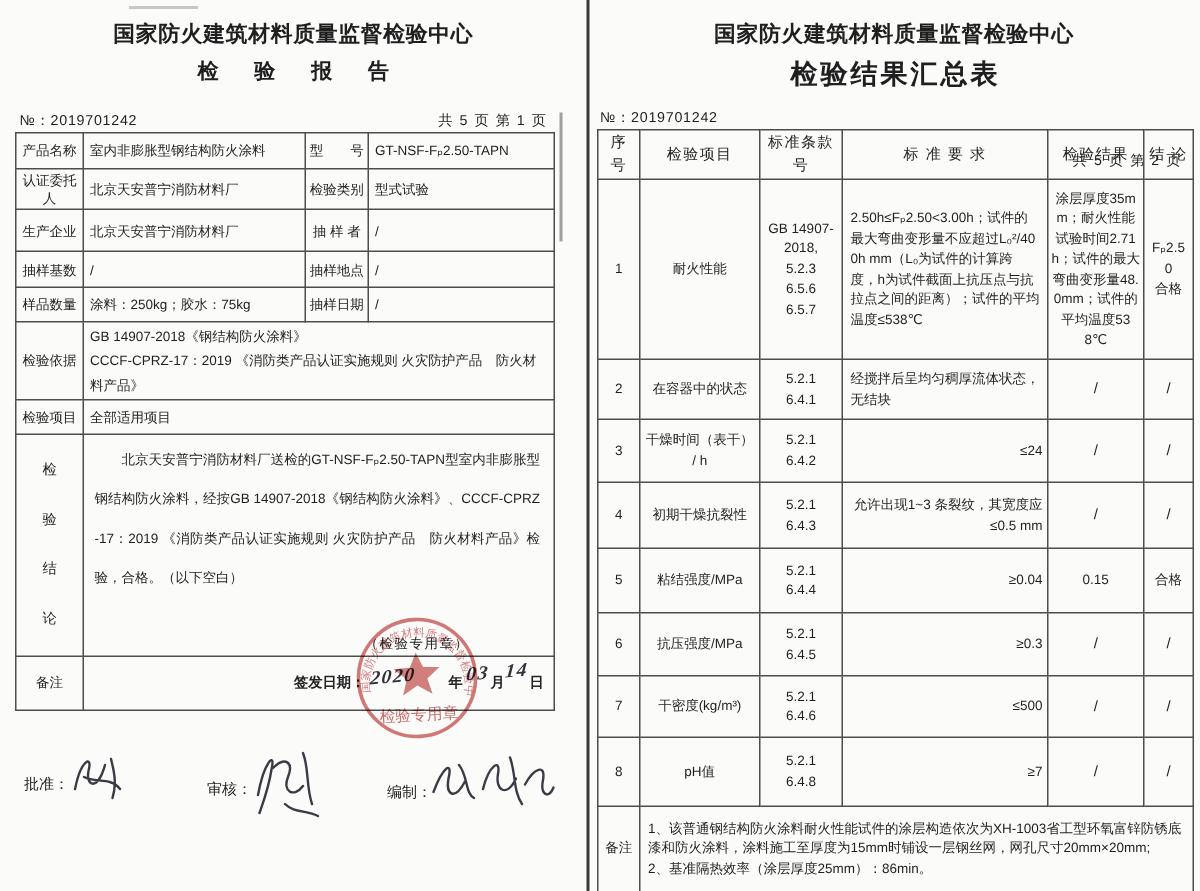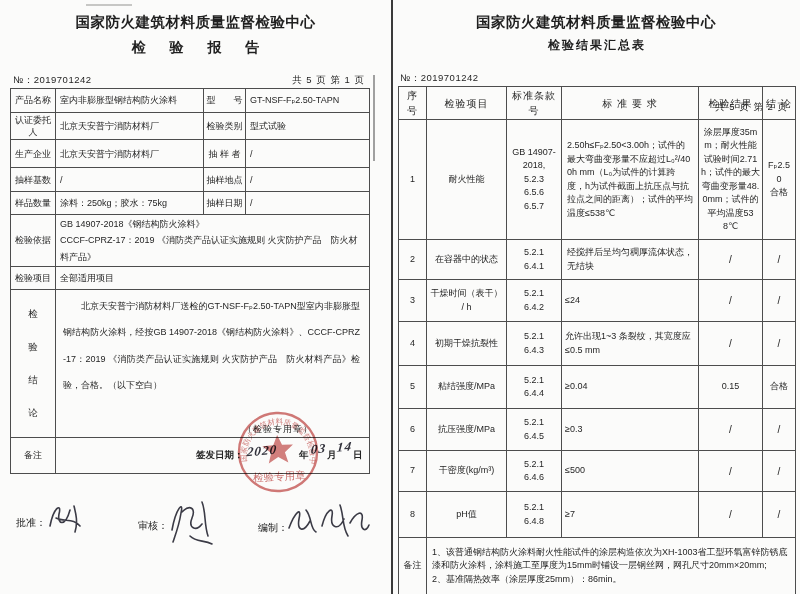--- a/index.html
+++ b/index.html
@@ -8,21 +8,21 @@
   .page{position:absolute;top:0;height:594px;}
   .page-left{left:0;width:391px;}
   .page-right{left:392px;width:408px;}
   .page-divider{position:absolute;left:391px;top:0;width:1.5px;height:594px;background:#3a3a3a;}
   .edge-artifact{position:absolute;left:373px;top:75px;width:1.5px;height:86px;background:#555;opacity:.55;}
   .scan-dash{position:absolute;left:86px;top:4px;width:46px;height:1.5px;background:#c7c7c5;}
 
   .doc-title{position:absolute;width:100%;text-align:center;font-weight:bold;letter-spacing:.5px;}
   .t1{top:13px;font-size:14.5px;}
   .t2-left{top:39px;font-size:14px;letter-spacing:10px;text-indent:10px;}
-  .t2-right{top:37px;font-size:12px;letter-spacing:2px;text-indent:2px;}
+  .t2-right{top:37px;font-size:18px;letter-spacing:2px;text-indent:2px;}
   .no-line{position:absolute;font-size:9.5px;letter-spacing:.5px;}
   .pageinfo{position:absolute;font-size:9.5px;letter-spacing:1px;}
 
   table{border-collapse:collapse;table-layout:fixed;position:absolute;}
   td{border:1px solid #4d4d4d;font-size:9px;line-height:1.35;padding:1px 3px;overflow:hidden;
      vertical-align:middle;word-break:break-all;}
   .lbl{text-align:center;padding:1px 1px;}
   .val{text-align:left;padding-left:4px;}
   .pre{white-space:pre-line;}
   .ctr{text-align:center;}
@@ -32,21 +32,21 @@
   .concl-body{position:relative;vertical-align:top;}
   .concl-par{font-size:9px;line-height:2.95;text-indent:2em;padding:2px 6px 0 4px;text-align:justify;}
   .basis{white-space:pre-line;line-height:1.8;font-size:9px;}
 
   .rtable{left:6px;top:86px;width:397px;}
   .rtable td{line-height:1.5;}
   .rhead td{font-size:10px;letter-spacing:1px;text-align:center;}
   .clause{white-space:pre-line;text-align:center;font-size:9px;}
   .slash{text-align:center;font-size:10px;}
   .req-l{text-align:left;padding:2px 5px;}
-  .req-c{text-align:left;}
+  .req-c{text-align:right;}
   .res-c{text-align:center;padding:2px 2px;}
   .verdict{white-space:pre-line;text-align:center;}
   .remark-cell{font-size:9px;line-height:1.5;padding:3px 5px;vertical-align:middle;}
 
   .abs{position:absolute;}
   .printed{font-size:9.5px;color:#242424;font-weight:bold;}
   .hand{font-size:13px;font-style:italic;color:#32323c;font-family:"Liberation Serif","DejaVu Serif",serif;
         display:inline-block;transform:skewX(-10deg) rotate(-5deg);letter-spacing:1px;font-weight:bold;}
   .sig-label{font-size:10px;color:#242424;}
   .sig-svg{position:absolute;}

